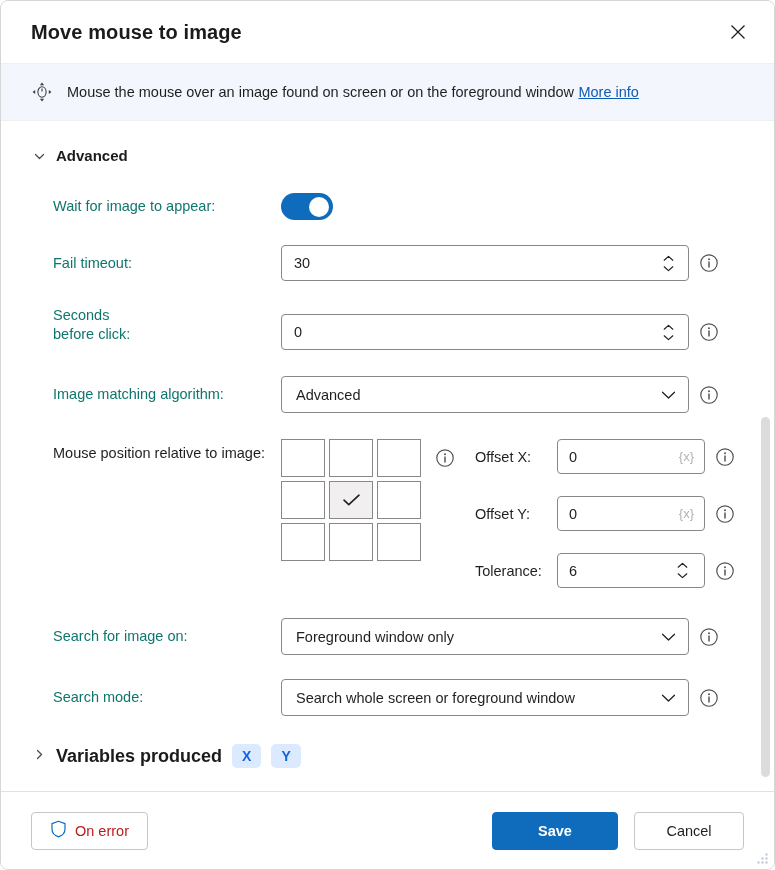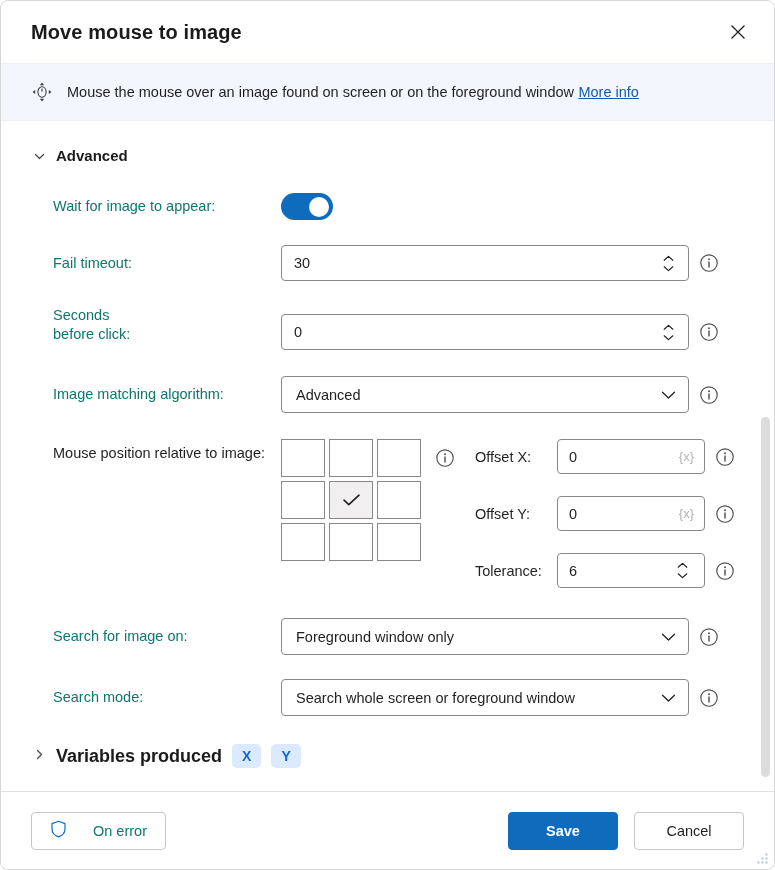--- a/index.html
+++ b/index.html
@@ -293,29 +293,29 @@
     font-size: 14.5px;
     font-family: inherit;
     cursor: pointer;
     display: inline-flex;
     align-items: center;
     justify-content: center;
   }
   .btn-onerror {
     border: 1px solid #c8c6c4;
     background: #fff;
-    color: #0f766e;
+    color: #b91c1c;
     padding: 0 18px;
-    gap: 26px;
+    gap: 8px;
   }
   .btn-save {
     border: 1px solid #0f6cbd;
     background: #0f6cbd;
     color: #fff;
-    width: 110px;
+    width: 126px;
     font-weight: 600;
   }
   .btn-cancel {
     border: 1px solid #c8c6c4;
     background: #fff;
     color: #1f1f1f;
     width: 110px;
   }
   .spacer { flex: 1; }
   .footer-right { display: flex; gap: 16px; }

